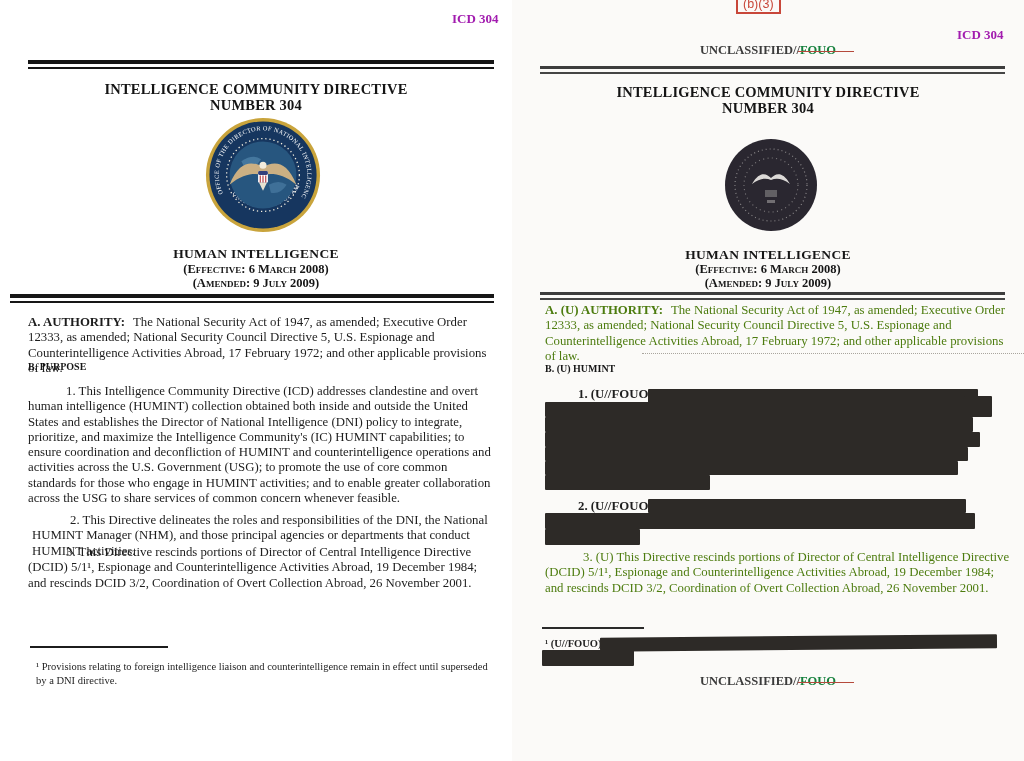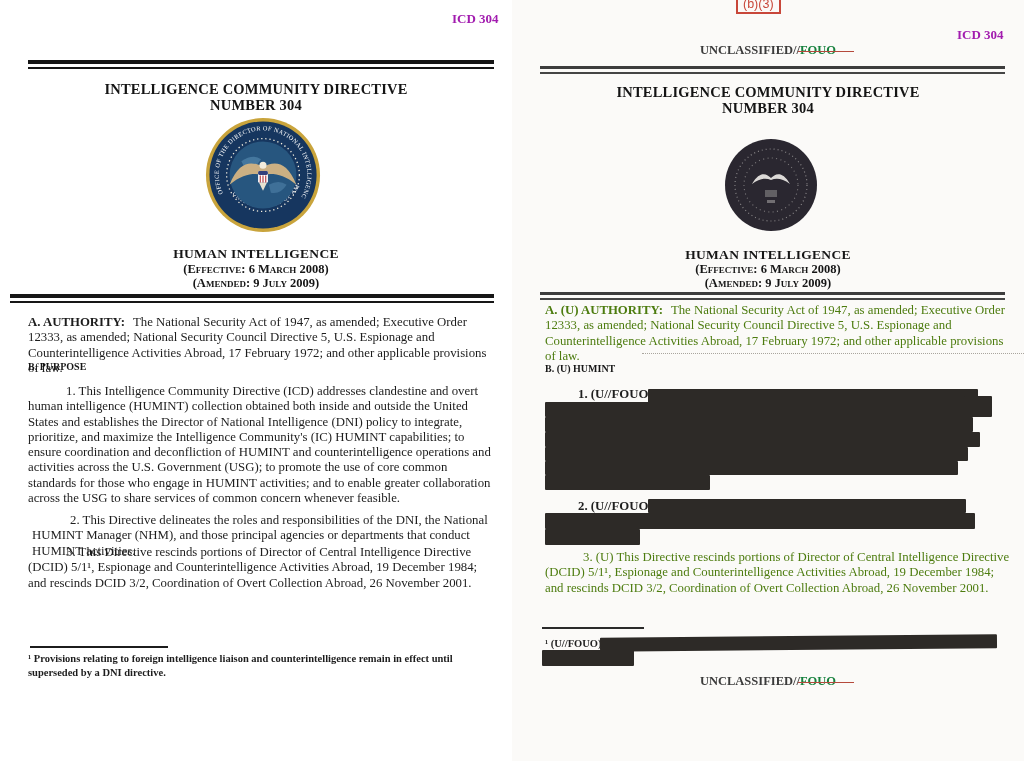--- a/index.html
+++ b/index.html
@@ -101,21 +101,21 @@
     <div class="abs sec-label" style="left:28px;top:361px;">B.  PURPOSE</div>
 
     <p class="abs body-text para" style="left:28px;top:384px;width:470px;margin:0;">1.  This Intelligence Community Directive (ICD) addresses clandestine and overt human intelligence (HUMINT) collection obtained both inside and outside the United States and establishes the Director of National Intelligence (DNI) policy to integrate, prioritize, and maximize the Intelligence Community's (IC) HUMINT capabilities; to ensure coordination and deconfliction of HUMINT and counterintelligence operations and activities across the U.S. Government (USG); to promote the use of core common standards for those who engage in HUMINT activities; and to enable greater collaboration across the USG to share services of common concern whenever feasible.</p>
 
     <p class="abs body-text para" style="left:28px;top:509px;width:470px;margin:4px;">2.  This Directive delineates the roles and responsibilities of the DNI, the National HUMINT Manager (NHM), and those principal agencies or departments that conduct HUMINT activities.</p>
 
     <p class="abs body-text para" style="left:28px;top:545px;width:470px;margin:0;">3.  This Directive rescinds portions of Director of Central Intelligence Directive (DCID) 5/1¹, Espionage and Counterintelligence Activities Abroad, 19 December 1984; and rescinds DCID 3/2, Coordination of Overt Collection Abroad, 26 November 2001.</p>
 
     <div class="abs fn-rule" style="left:30px;top:646px;width:138px;"></div>
 
-    <p class="abs footnote" style="left:28px;top:652px;width:458px;margin:0;font-weight:bold;">¹ Provisions relating to foreign intelligence liaison and counterintelligence remain in effect until superseded by a DNI directive.</p>
+    <p class="abs footnote" style="left:28px;top:652px;width:458px;margin:8px;">¹ Provisions relating to foreign intelligence liaison and counterintelligence remain in effect until superseded by a DNI directive.</p>
 
   </section>
 
   <section class="page page-right">
 
     <div class="abs stamp" style="left:224px;top:-7px;">(b)(3)</div>
 
     <div class="abs icd-ref" style="left:445px;top:27px;">ICD 304</div>
 
     <div class="abs banner" style="top:43px;">

